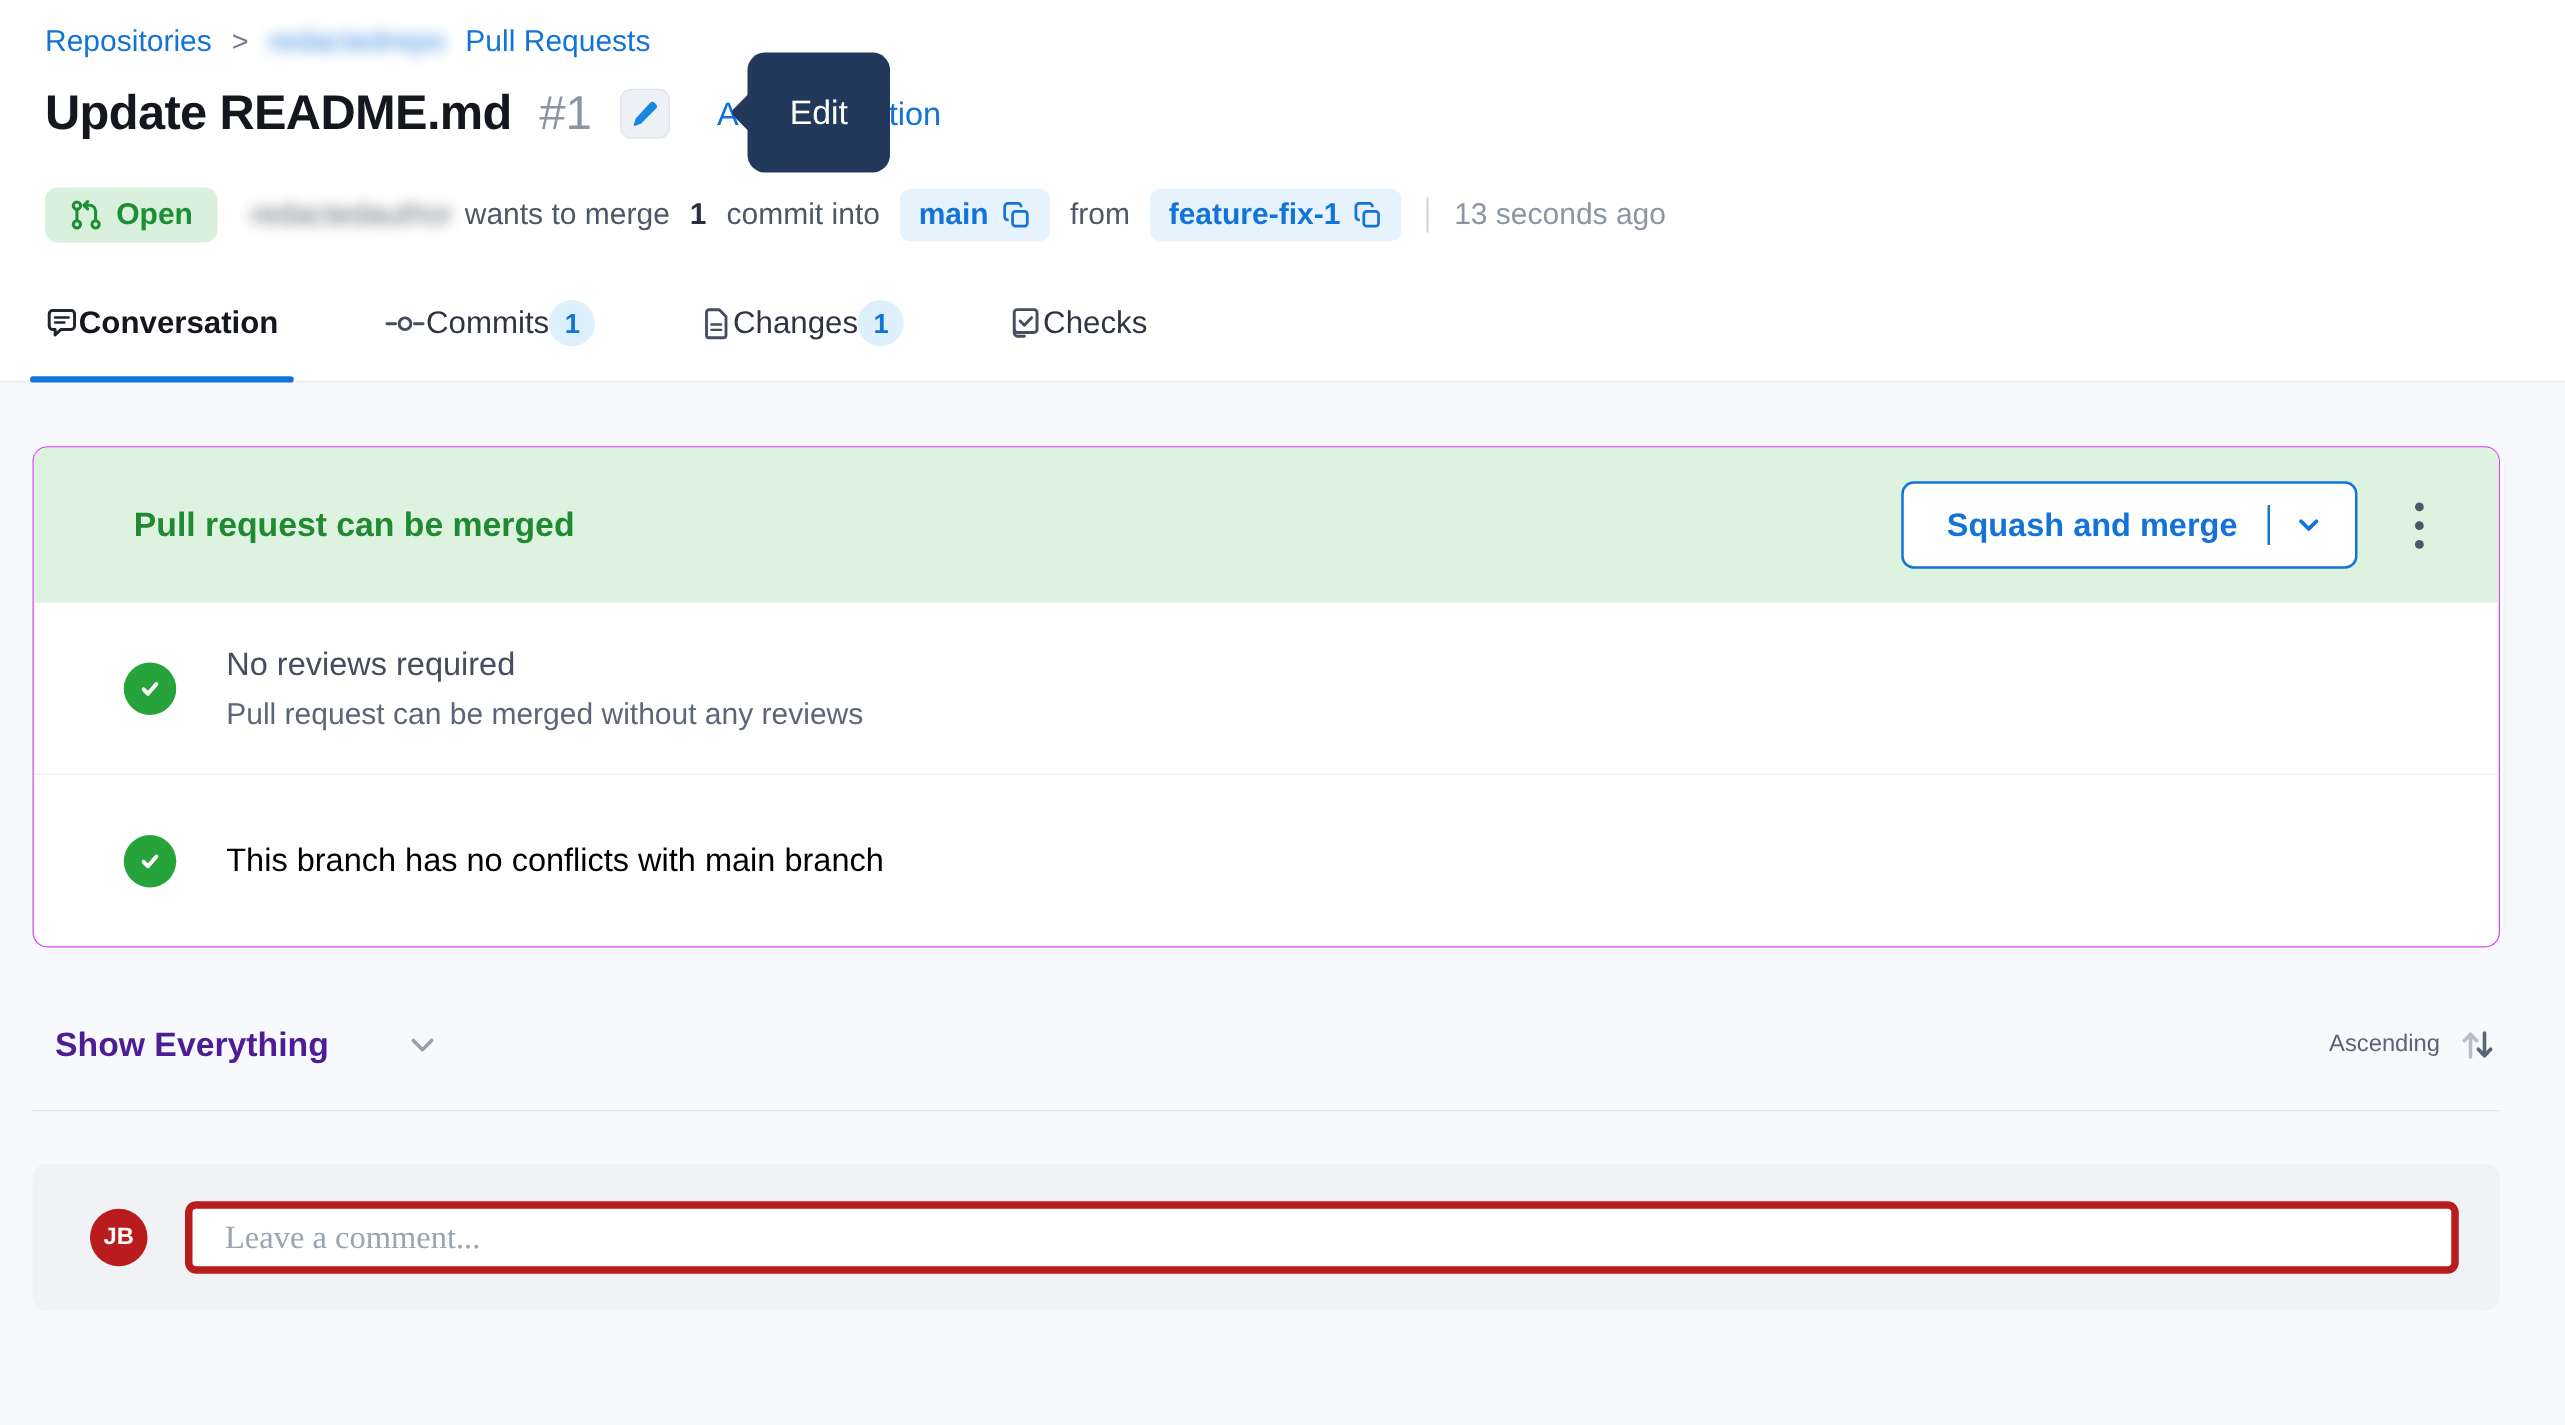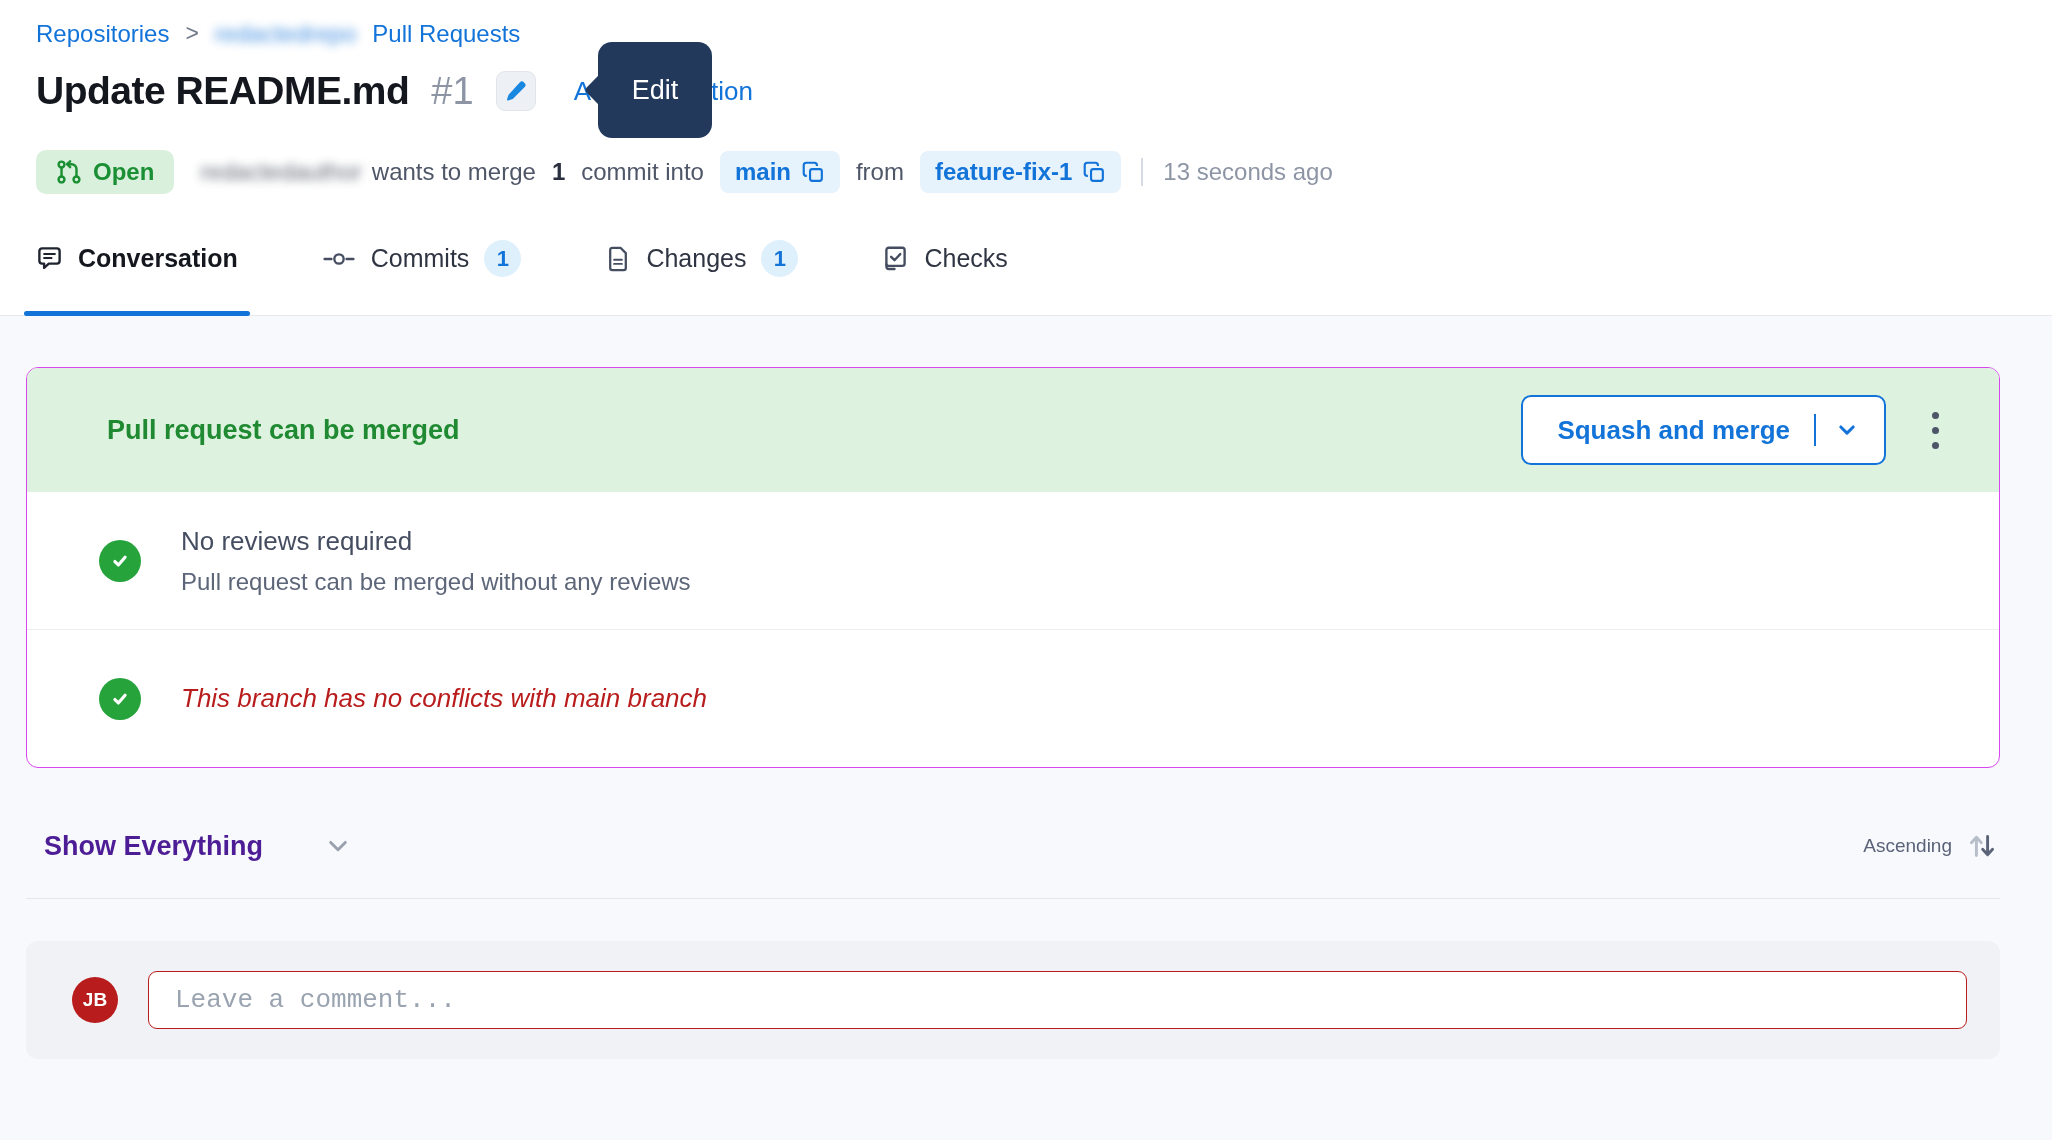--- a/index.html
+++ b/index.html
@@ -39,22 +39,22 @@
                 font-weight:700; font-size:24px; padding:8px 20px; border-radius:10px; }
   .author { color:#3c4354; margin-left:10px; margin-right:-6px; }
   .commit-count { font-weight:700; color:#2a3040; }
   .branch-badge { display:inline-flex; align-items:center; gap:11px; background:#e7f3fc; color:#1273d9;
                   font-weight:700; font-size:24px; padding:7px 15px; border-radius:8px; cursor:pointer; }
   .meta-vdivider { width:2px; height:28px; background:#d6dae2; margin:0 4px; }
   .timestamp { color:#8d95a5; }
 
   .tabs-wrap { margin:46px -52px 0 -36px; padding:0 52px 0 36px; border-bottom:1px solid #e7e9ee; }
   .tabs { display:flex; gap:84px; }
-  .tab { position:relative; display:flex; align-items:center; gap:15px; font-size:25px; color:#2e3442;
-         padding-bottom:38px; cursor:pointer; }
+  .tab { position:relative; display:flex; align-items:center; font-size:25px; color:#2e3442;
+         padding-bottom:28px; cursor:pointer; }
   .tab.active { font-weight:700; color:#14171e; }
   .tab.active::after { content:""; position:absolute; left:-12px; right:-12px; bottom:-1px; height:5px;
                        background:#1273d9; border-radius:4px; }
   .tab-badge { background:#def0fb; color:#1273d9; font-size:22px; font-weight:600;
                min-width:37px; height:37px; border-radius:50%;
                display:inline-flex; align-items:center; justify-content:center; }
 
   
   .content { padding:0 52px 0 26px; }
 
@@ -69,38 +69,38 @@
   .btn-divider { width:2px; height:32px; background:#1273d9; margin:0 20px 0 24px; }
   .kebab { display:flex; flex-direction:column; gap:8px; background:none; border:none; cursor:pointer; padding:8px; }
   .kebab .dot { width:7px; height:7px; border-radius:50%; background:#4d5568; }
 
   .check-row { display:flex; align-items:center; gap:40px; padding:0 40px 0 72px; min-height:137px; }
   .check-circle { width:42px; height:42px; border-radius:50%; background:#27a33c; flex:none;
                   display:flex; align-items:center; justify-content:center; }
   .check-texts { display:flex; flex-direction:column; gap:11px; }
   .check-title { font-size:26px; color:#454d60; }
   .check-desc { font-size:24px; color:#5d6679; }
-  .check-title.green { color:#b91c1c;font-style:italic; }
+  .check-title.green { color:#000000; }
   .row-divider { height:1px; background:#eceef2; }
 
   .timeline-controls { display:flex; justify-content:space-between; align-items:center;
                        margin-top:62px; padding:0 2px 0 18px; }
   .filter-btn { display:flex; align-items:center; gap:62px; background:none; border:none; cursor:pointer;
                 font-family:inherit; font-size:27px; font-weight:700; color:#4c1d95; padding:0; }
   .sort-btn { display:flex; align-items:center; gap:14px; background:none; border:none; cursor:pointer;
               font-family:inherit; font-size:19px; color:#5a6378; padding:0; }
 
   .timeline-divider { border:none; border-top:1px solid #e4e6eb; margin:36px 0 0 0; }
 
   .comment-panel { margin-top:42px; background:#f1f2f6; border-radius:12px; height:118px;
                    display:flex; align-items:center; gap:30px; padding:0 33px 0 46px; }
   .avatar { width:46px; height:46px; border-radius:50%; background:#b91c1c; color:#fff;
             font-weight:700; font-size:19px; display:flex; align-items:center; justify-content:center; flex:none; }
-  .comment-input { flex:1; height:58px; background:#fff; border:1px solid #b91c1c; border-radius:9px;
-                   font-family:Liberation Mono, monospace; font-size:26px; color:#30363f; padding:0 26px; outline:none; }
+  .comment-input { flex:1; height:58px; background:#fff; border:6px solid #b91c1c; border-radius:9px;
+                   font-family:Liberation Serif, serif; font-size:26px; color:#30363f; padding:0 26px; outline:none; }
   .comment-input::placeholder { color:#9aa3b0; }
 
   .icon { display:inline-flex; flex:none; }
 </style>
 </head>
 <body>
 
 <div class="page">
 
   <header class="header">

